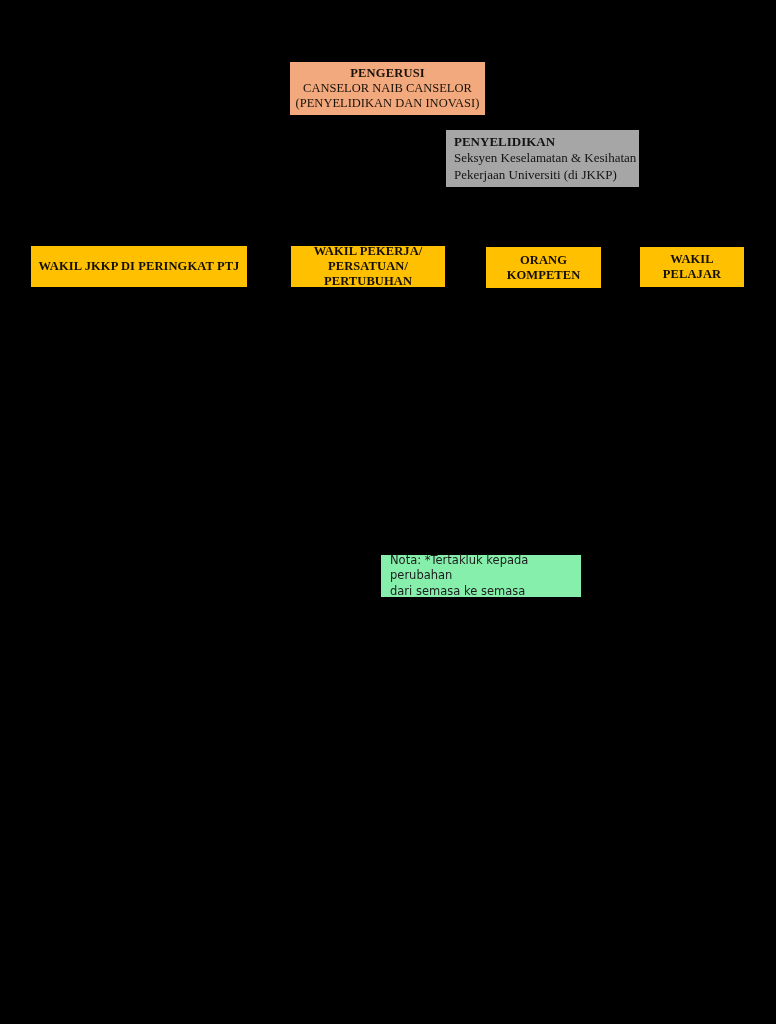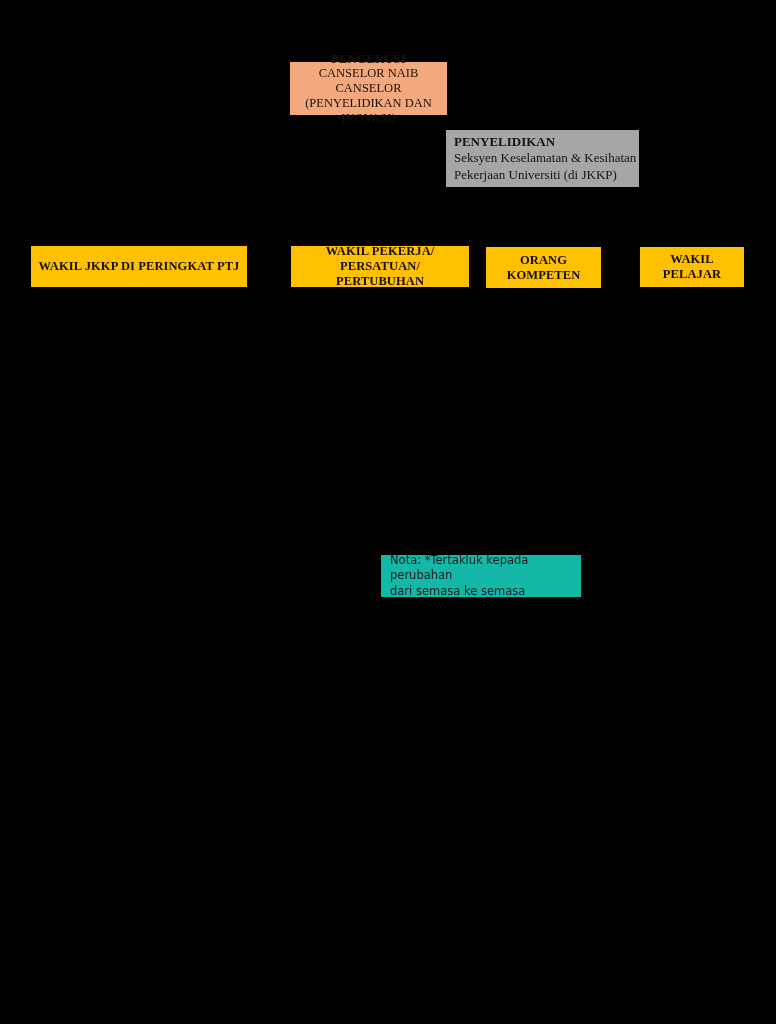--- a/index.html
+++ b/index.html
@@ -25,21 +25,21 @@
     text-align: center;
     color: #1a1208;
     line-height: 1.18;
   }
   .node .line { display: block; width: 100%; }
 
   
   #chairman {
     left: 290px;
     top: 62px;
-    width: 157px;
+    width: 195px;
     height: 53px;
     background: #f2a97e;
     font-size: 12.5px;
     padding: 0 4px;
   }
   #chairman .line.strong { font-weight: bold; font-size: 12.5px; letter-spacing: .2px; }
 
   
   #secretariat {
     left: 446px;
@@ -61,31 +61,31 @@
   
   .gold {
     background: #ffc000;
     font-weight: bold;
     font-size: 12.5px;
     color: #140f04;
     padding: 2px 5px;
     letter-spacing: .1px;
   }
   #box-jkkp      { left: 31px;  top: 246px; width: 216px; height: 41px; }
-  #box-pekerja   { left: 291px; top: 246px; width: 178px; height: 41px; }
+  #box-pekerja   { left: 291px; top: 246px; width: 154px; height: 41px; }
   #box-kompeten  { left: 486px; top: 247px; width: 115px; height: 41px; }
   #box-pelajar   { left: 640px; top: 247px; width: 104px; height: 40px; }
 
   
   #note-box {
     left: 381px;
     top: 555px;
     width: 200px;
     height: 42px;
-    background: #14b8a6;
+    background: #86efac;
     color: #1c1c1c;
     font-family: "DejaVu Sans", "Liberation Sans", sans-serif;
     font-size: 11.5px;
     align-items: flex-start;
     justify-content: center;
     text-align: left;
     padding: 2px 0 2px 9px;
     line-height: 1.35;
   }
   #note-box .line { text-align: left; }

